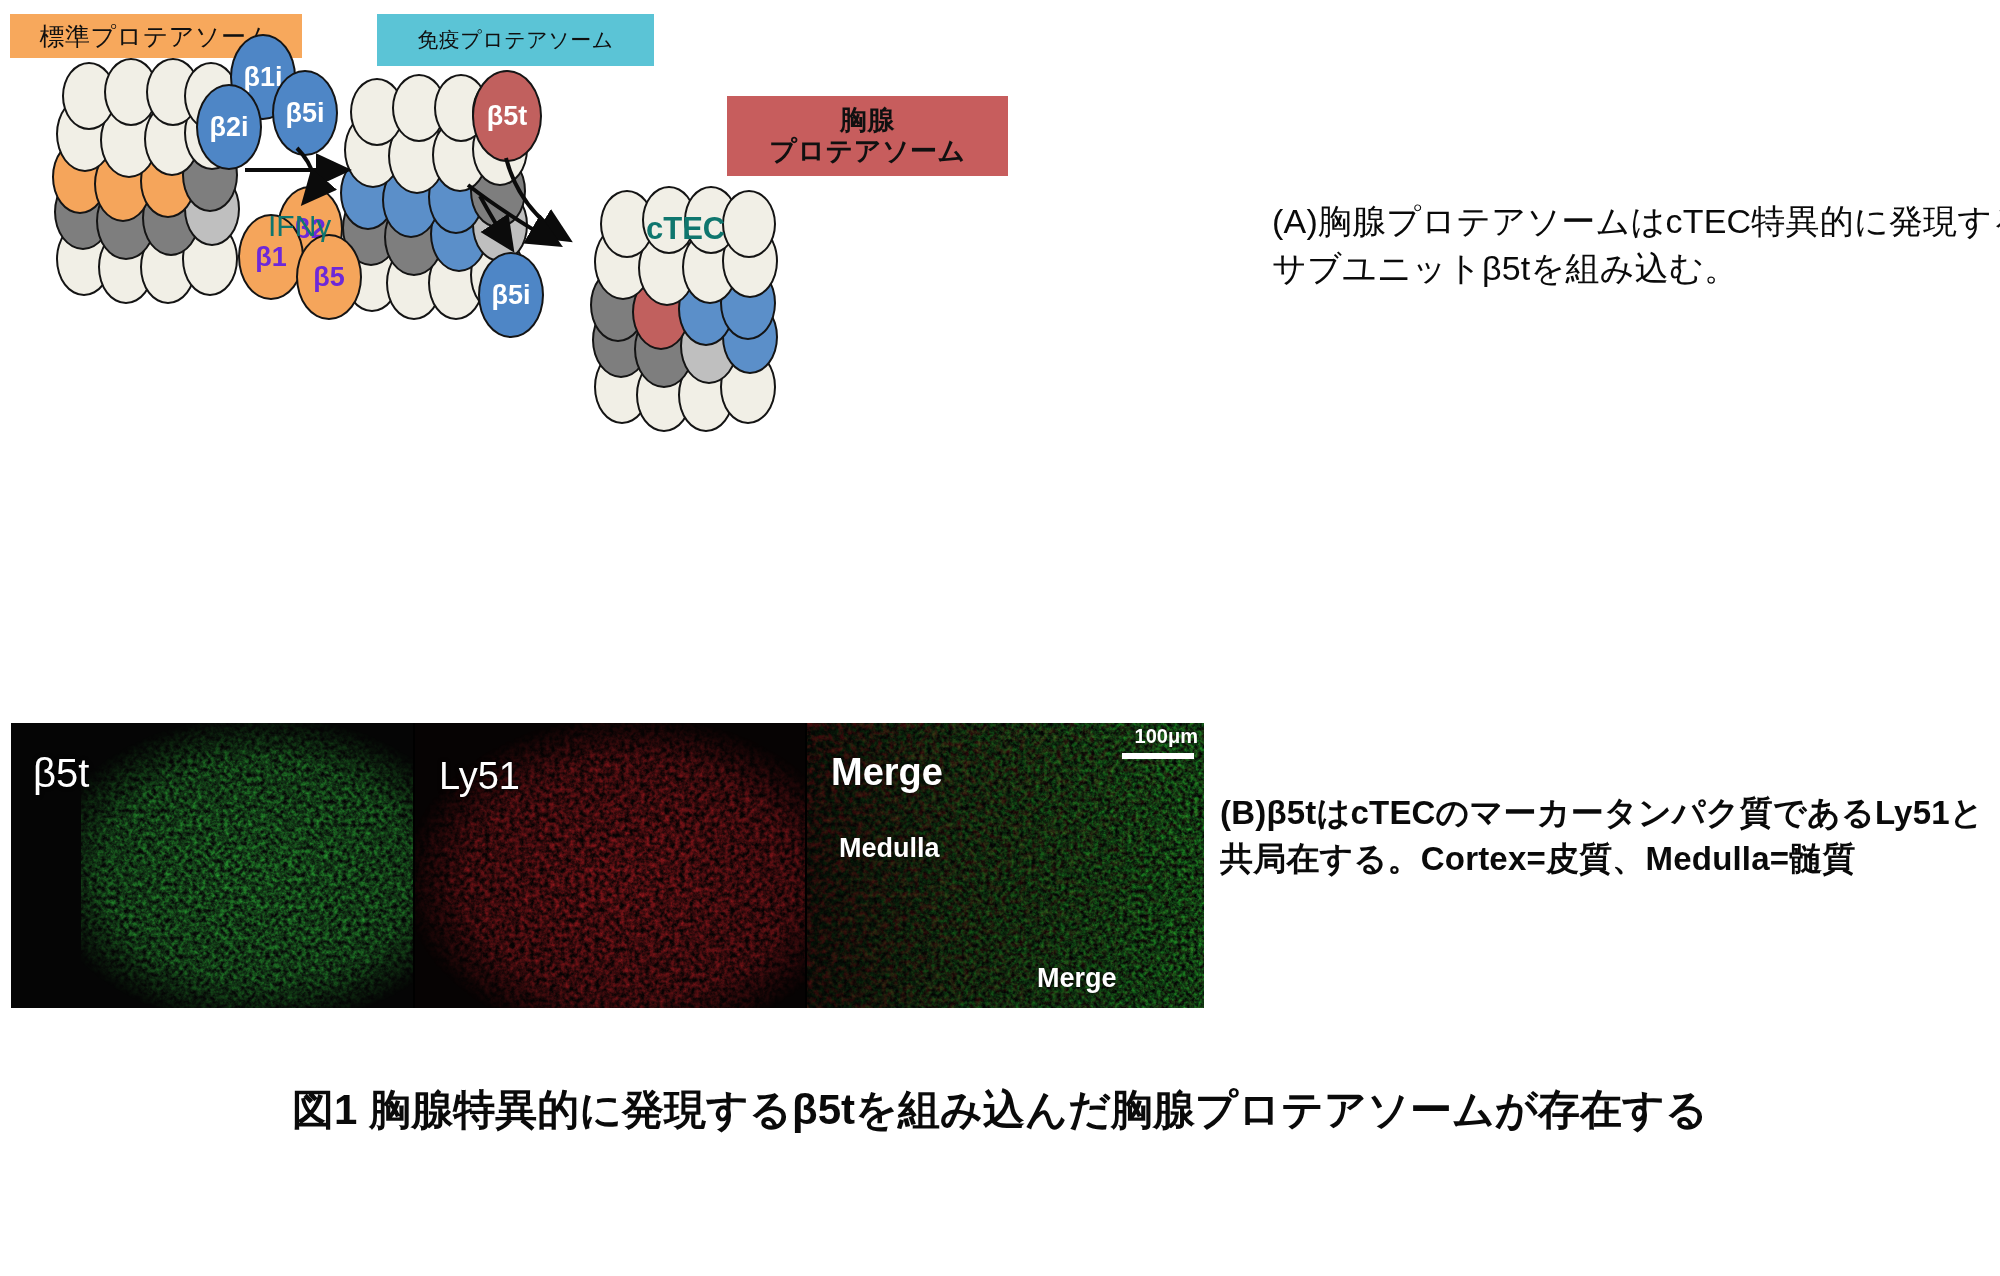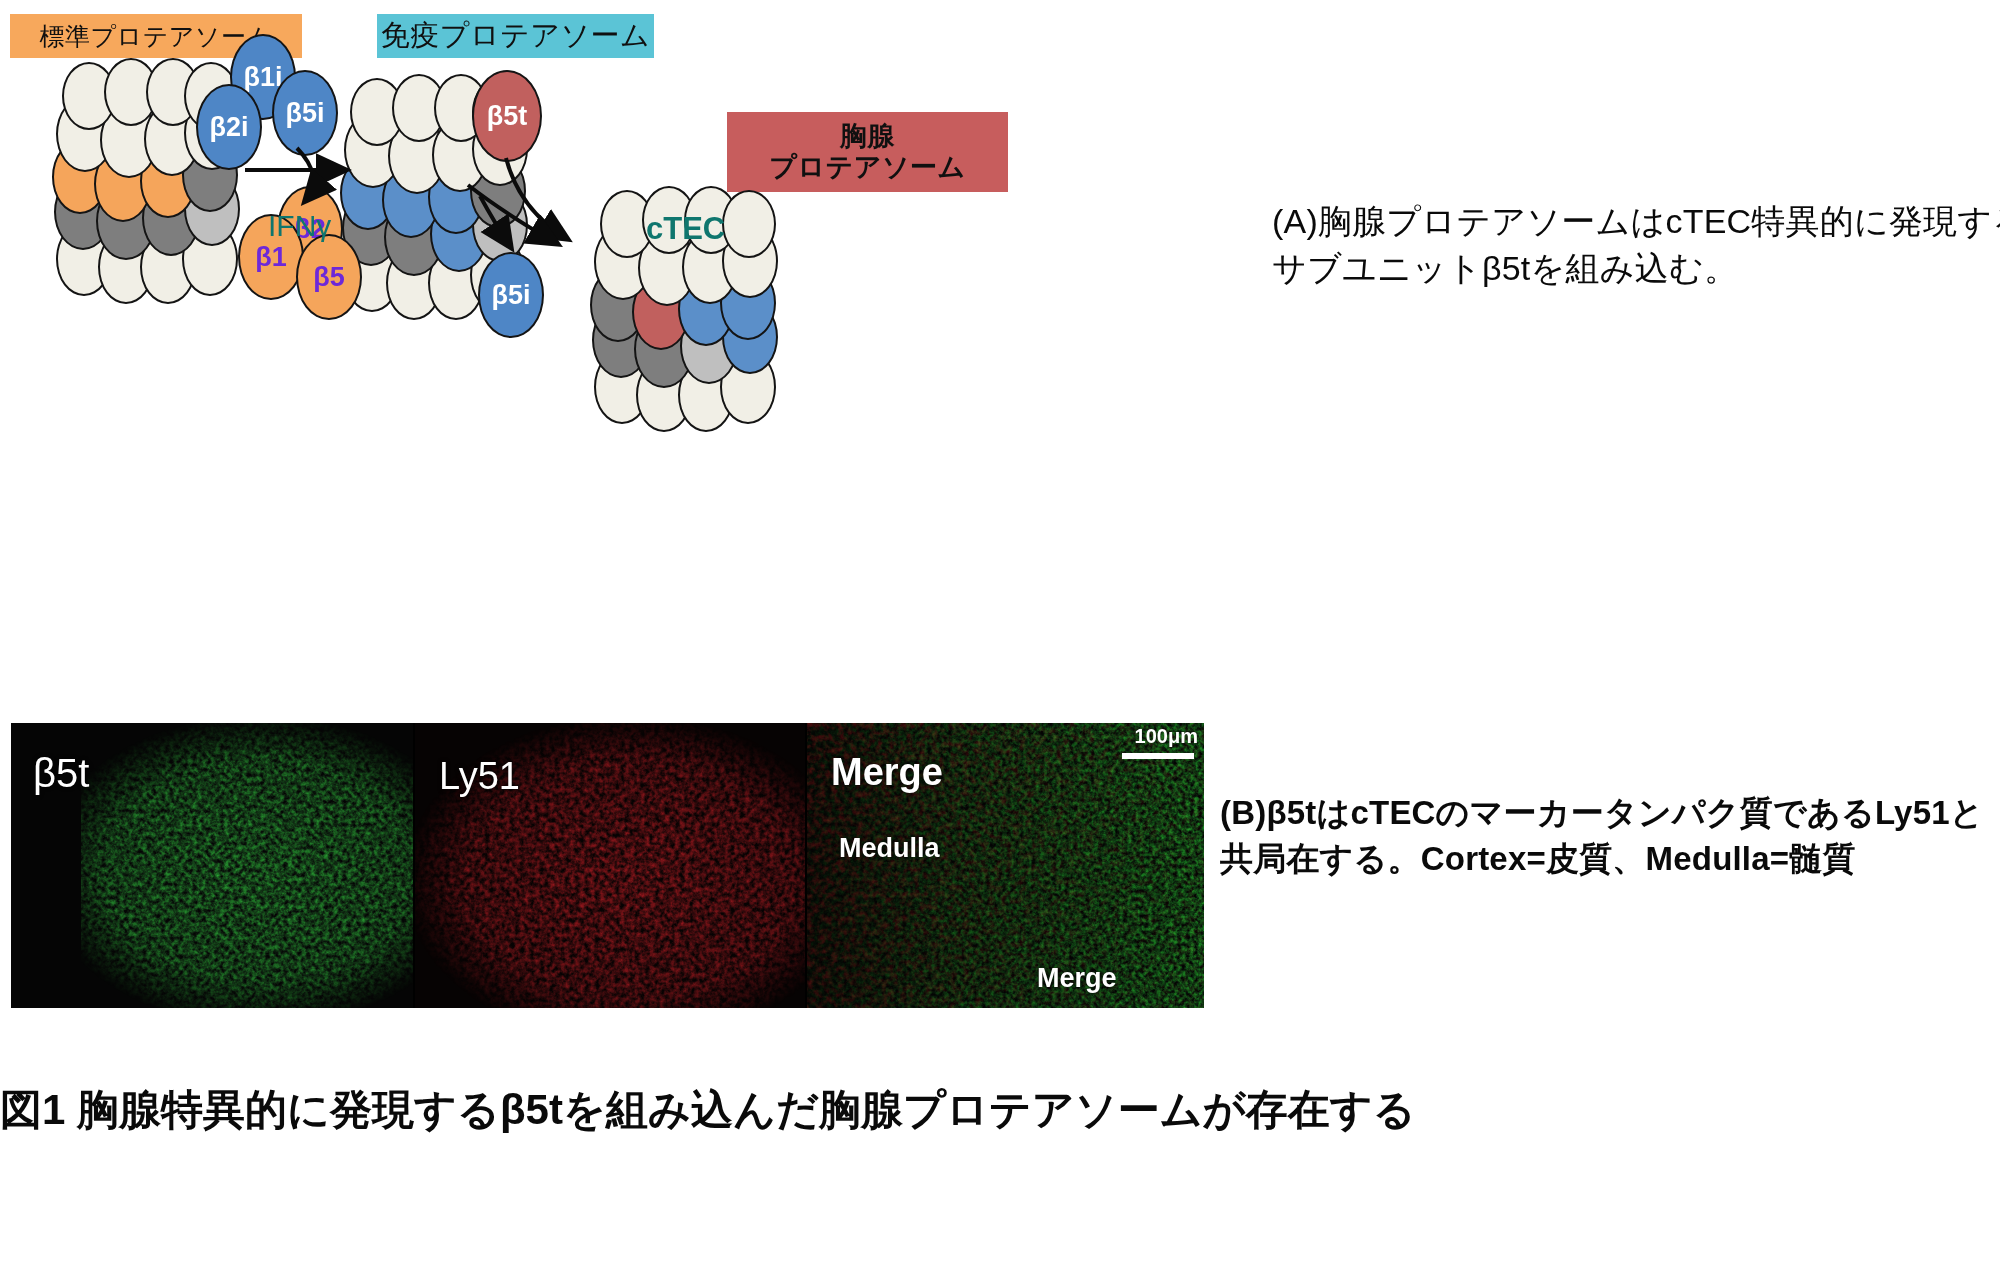--- a/index.html
+++ b/index.html
@@ -35,26 +35,26 @@
   }
   #chip-standard {
     left: 10px; top: 14px;
     width: 292px; height: 44px;
     background: #f7a council;
     font-size: 25px;
   }
   #chip-standard { background: #F7A85C; }
   #chip-immuno {
     left: 377px; top: 14px;
-    width: 277px; height: 44px;
+    width: 277px; height: 52px;
     background: #5BC4D6;
-    font-size: 29px;
+    font-size: 21px;
   }
   #chip-thymo {
-    left: 727px; top: 112px;
+    left: 727px; top: 96px;
     width: 281px; height: 80px;
     background: #C75D5D;
     font-size: 27px;
     font-weight: 700;
     flex-direction: column;
   }
   #chip-thymo span { display: block; }
 
   
   .barrel { position: absolute; }
@@ -157,20 +157,21 @@
   #cap-b {
     left: 1220px; top: 790px;
     width: 770px;
     font-size: 33px;
     font-weight: 700;
   }
   #cap-fig {
     position: absolute;
     left: 0; top: 1082px;
     width: 2000px;
+    text-align: center;
     font-size: 42px;
     font-weight: 700;
     color: #0a0a0a;
   }
 </style>
 </head>
 <body>
 
 <div class="stage">
 

